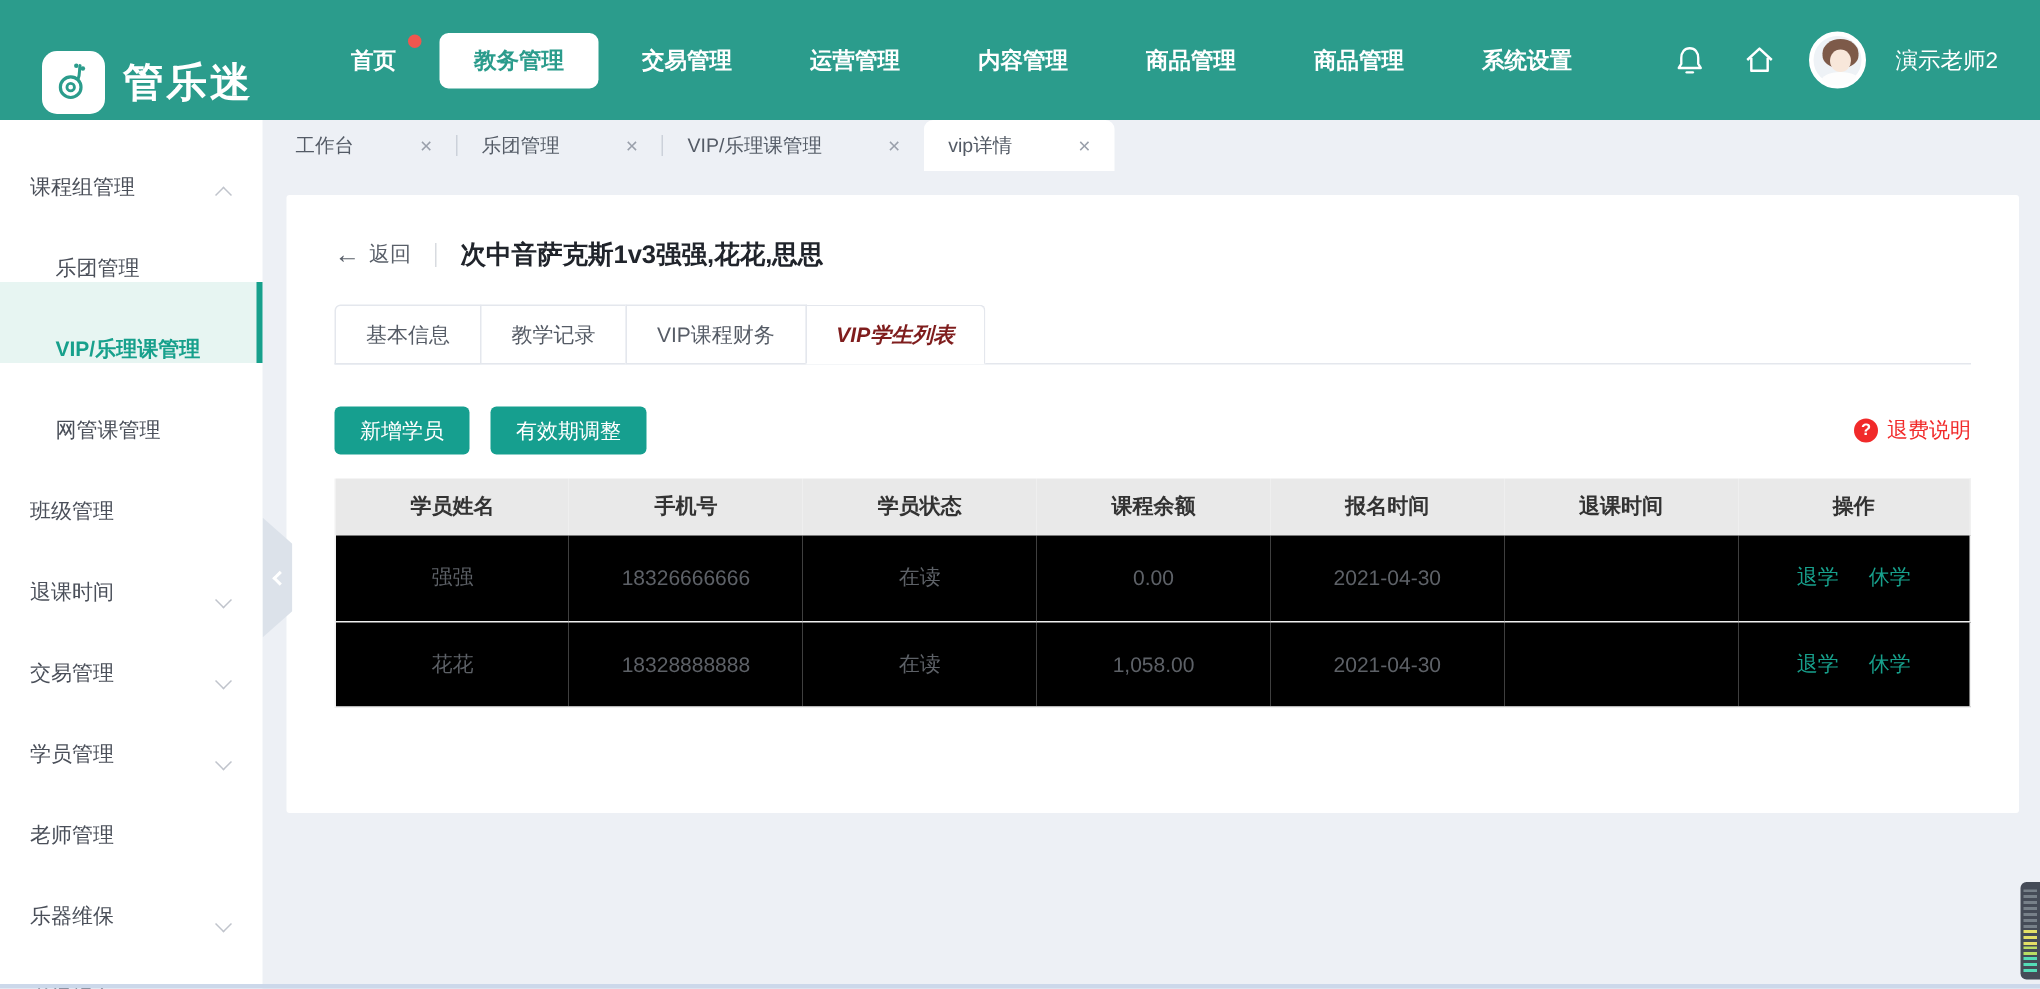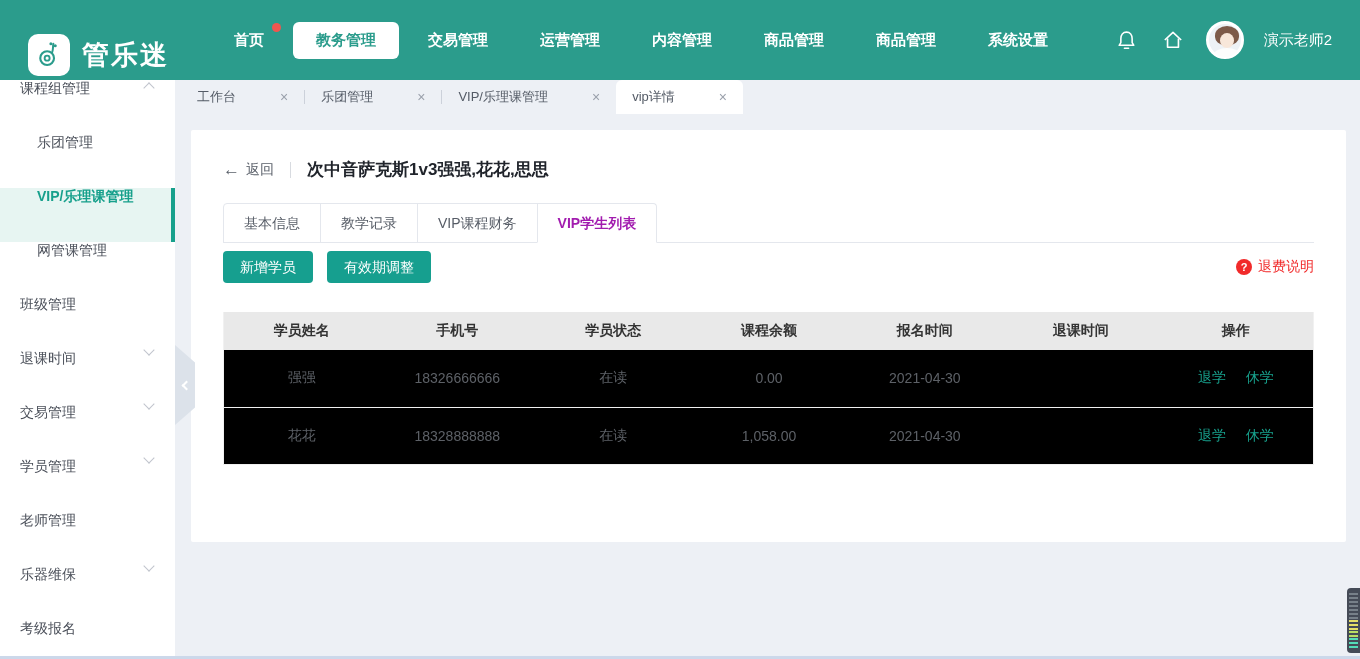--- a/index.html
+++ b/index.html
@@ -27,21 +27,21 @@
   .avatar .hair { position:absolute; top:3px; left:7px; width:24px; height:19px;
     background:#7d5a49; border-radius:50% 50% 42% 42%; }
   .avatar .face { position:absolute; top:10px; left:12px; width:14px; height:15px;
     background:#f8e7da; border-radius:50%; }
   .avatar .body { position:absolute; bottom:-4px; left:6px; width:26px; height:13px;
     background:#fdfdfd; border-radius:50% 50% 0 0; }
   .user-name { color:#fff; font-size:15px; }
 
   
   .sidebar { position:absolute; top:80px; left:0; bottom:0; width:175px; background:#fff; z-index:5; }
-  .side-item { height:54px; display:flex; align-items:flex-start; padding-left:20px;
+  .side-item { height:54px; display:flex; align-items:flex-end; padding-left:20px;
     font-size:14px; color:#4a4f59; cursor:pointer; position:relative; }
   .side-item.sub { padding-left:37px; }
   .side-item.active { background:#e7f5f2; color:#17a08c; font-weight:600; }
   .side-item.active::after { content:""; position:absolute; right:0; top:0; bottom:0;
     width:4px; background:#17a08c; }
   .chev { position:absolute; right:22px; width:8px; height:8px;
     border-right:1.6px solid #c0c4cc; border-bottom:1.6px solid #c0c4cc; }
   .chev.up { transform:rotate(-135deg); margin-top:4px; }
   .chev.down { transform:rotate(45deg); margin-top:-4px; }
   .collapse-handle { position:absolute; left:175px; top:345px; width:20px; height:80px;
@@ -68,31 +68,31 @@
   .back { display:flex; align-items:center; gap:6px; color:#595f69; font-size:14px; cursor:pointer; }
   .back .arrow { font-size:17px; color:#595f69; }
   .head-sep { width:1px; height:16px; background:#d8dbe0; margin:0 16px; }
   .page-title { font-size:17px; font-weight:700; color:#20242b; }
 
   .dtabs { display:flex; margin-top:22px; border-bottom:1px solid #e4e7ed; }
   .dtab { height:40px; line-height:38px; padding:0 20px; border:1px solid #e4e7ed;
     margin-right:-1px; margin-bottom:-1px; background:#fff; font-size:14px; color:#565c66; cursor:pointer; }
   .dtab:first-child { border-radius:4px 0 0 0; }
   .dtab:last-child { border-radius:0 4px 0 0; }
-  .dtab.active { color:#a21caf; font-weight:600; border-bottom-color:#fff; }
-
-  .toolbar { display:flex; align-items:center; margin-top:8px; }
+  .dtab.active { color:#7f1d1d; font-weight:600; border-bottom-color:#fff;font-style:italic; }
+
+  .toolbar { display:flex; align-items:center; margin-top:28px; }
   .btn { background:#169f8f; color:#fff; font-size:14px; height:32px; line-height:32px;
     padding:0 17px; border-radius:4px; margin-right:14px; cursor:pointer; }
   .refund { margin-left:auto; display:flex; align-items:center; gap:6px; color:#f12a2a;
     font-size:14px; cursor:pointer; }
   .q-icon { width:16px; height:16px; border-radius:50%; background:#f12a2a; color:#fff;
     font-size:11px; font-weight:700; text-align:center; line-height:16px; }
 
-  table { width:100%; margin-top:29px; border-collapse:collapse; table-layout:fixed;
+  table { width:100%; margin-top:16px; border-collapse:collapse; table-layout:fixed;
     border-left:1px solid #f1f1f1; border-right:1px solid #f1f1f1; }
   th { background:#e9e9e9; height:38px; font-size:14px; font-weight:600; color:#333;
     text-align:center; }
   td { height:57px; text-align:center; font-size:14px; color:#5d6167;
     border-bottom:1px solid #f0f0f0; background:#000000; }
   .link { color:#17a08c; margin:0 8px; cursor:pointer; }
 
   
   .meter { position:absolute; right:0; top:588px; width:13px; height:65px; background:#454b57;
     border-radius:4px 0 0 4px; padding:5px 2px; z-index:20; display:flex; flex-direction:column; gap:0; }

